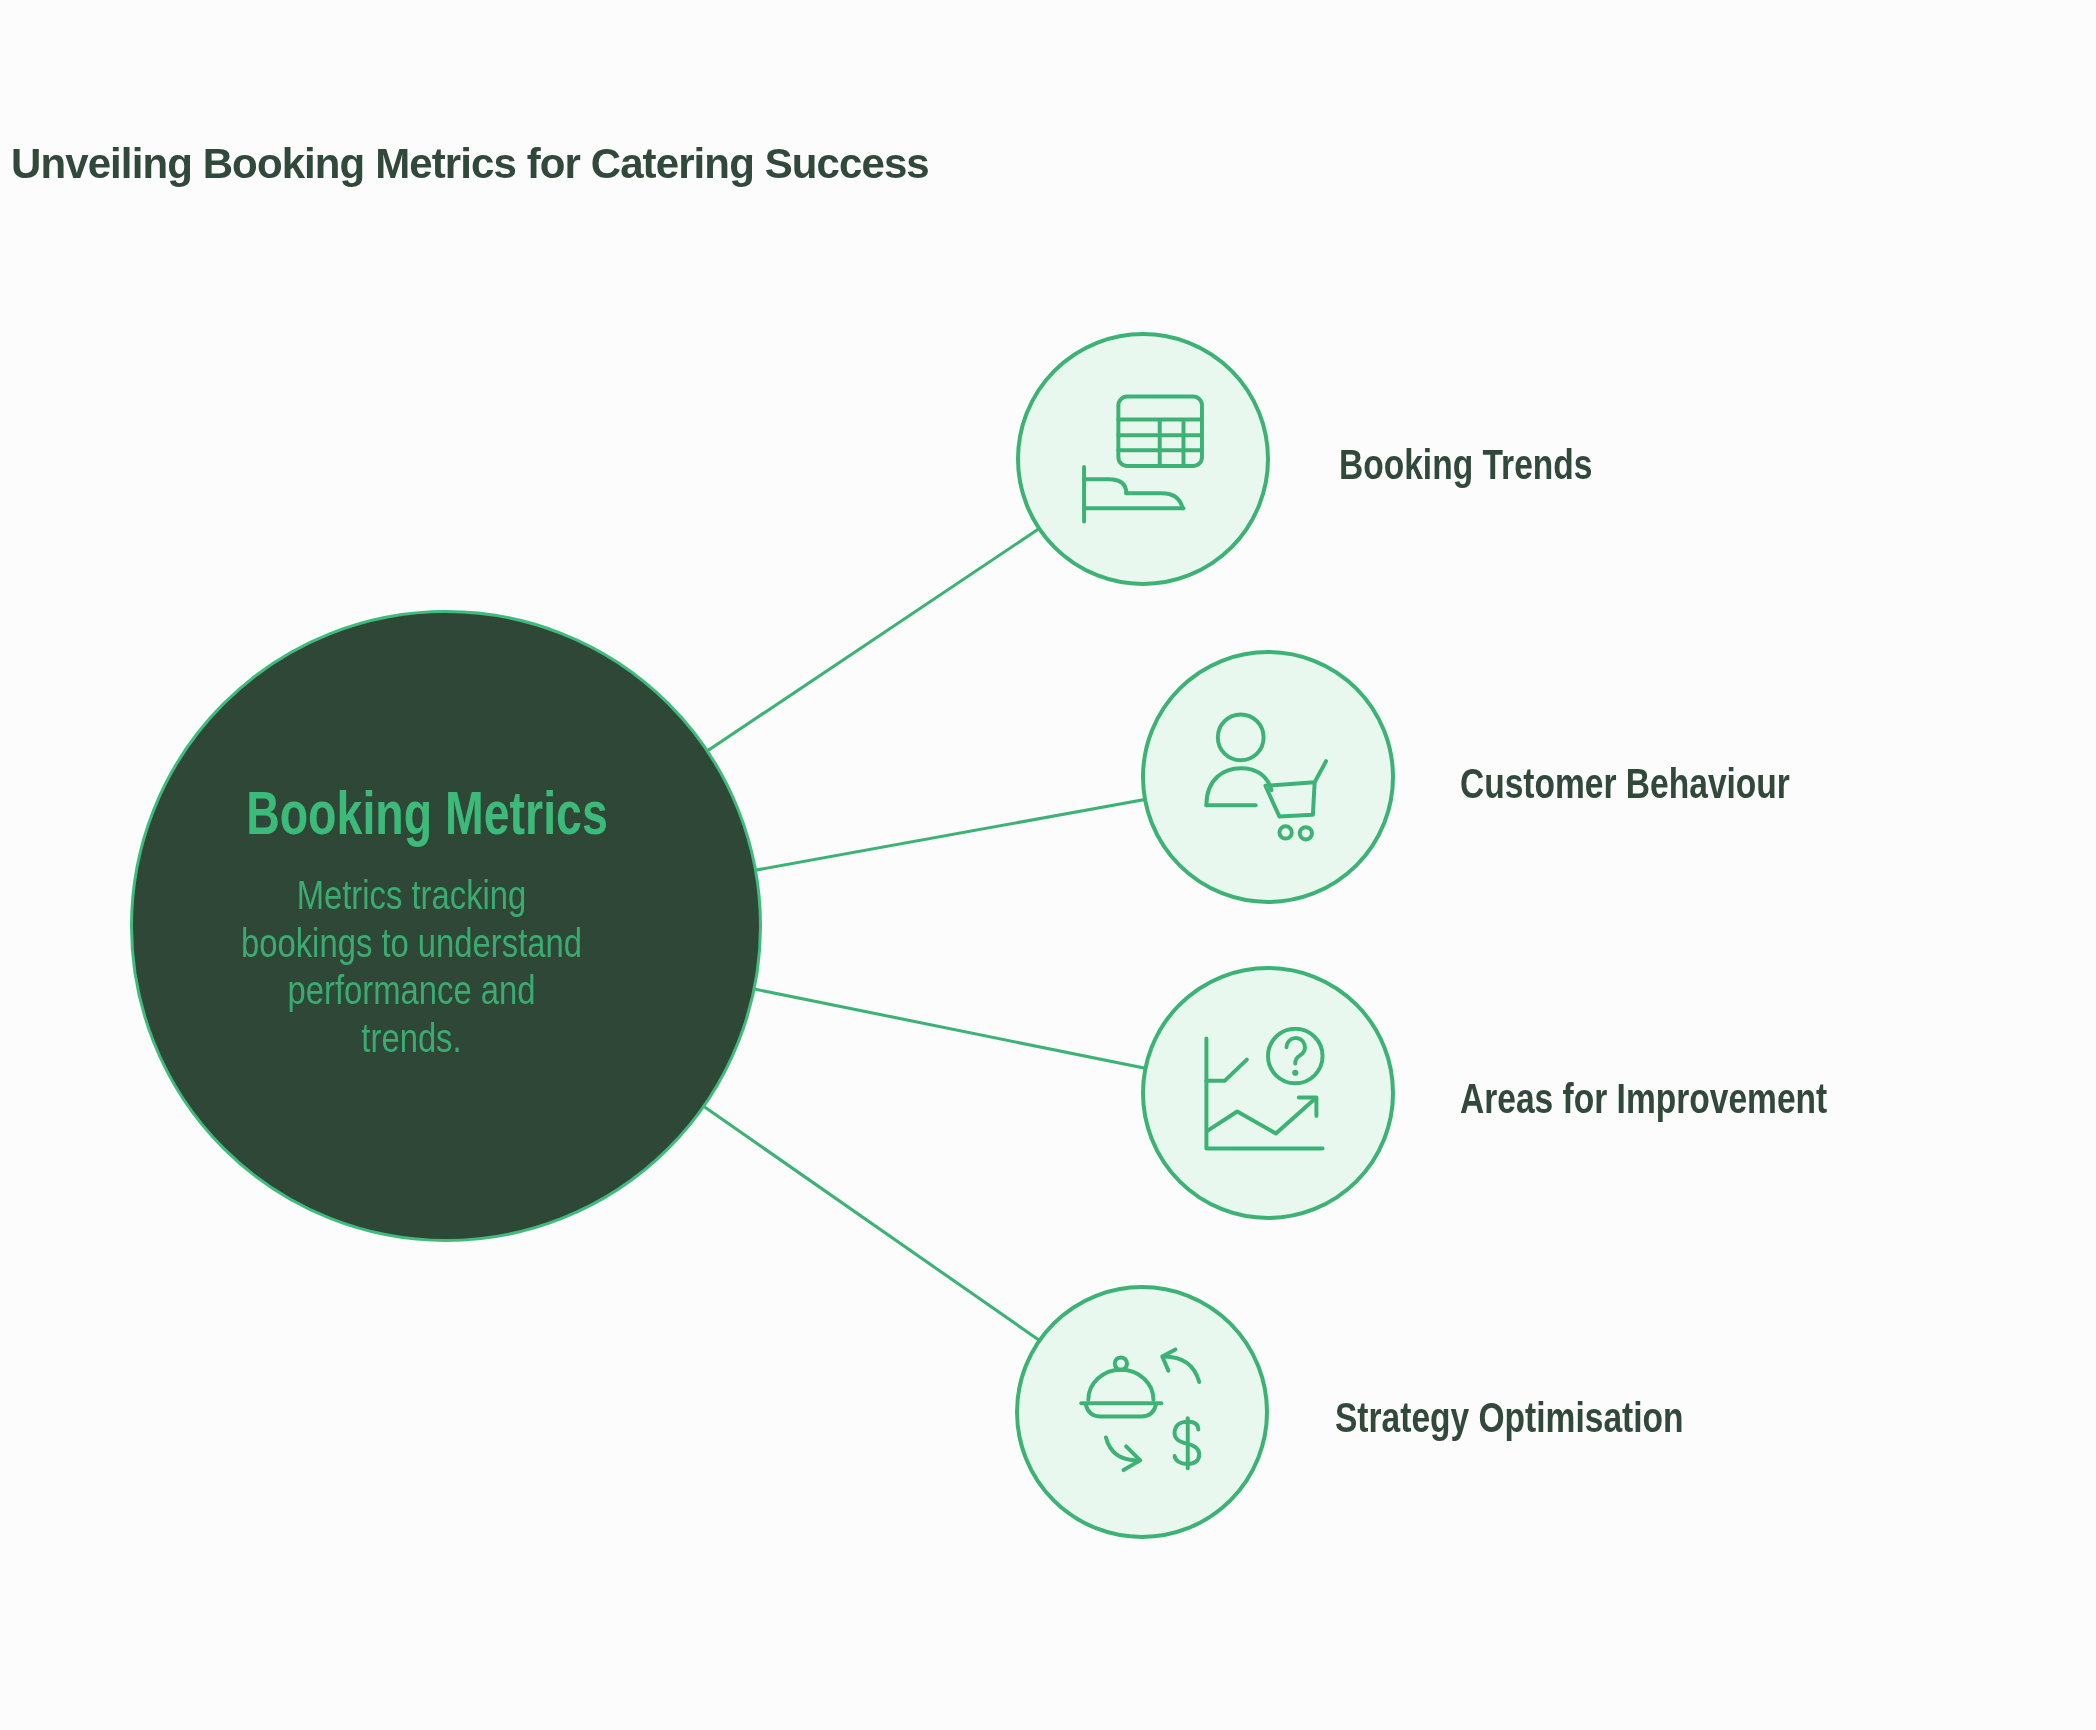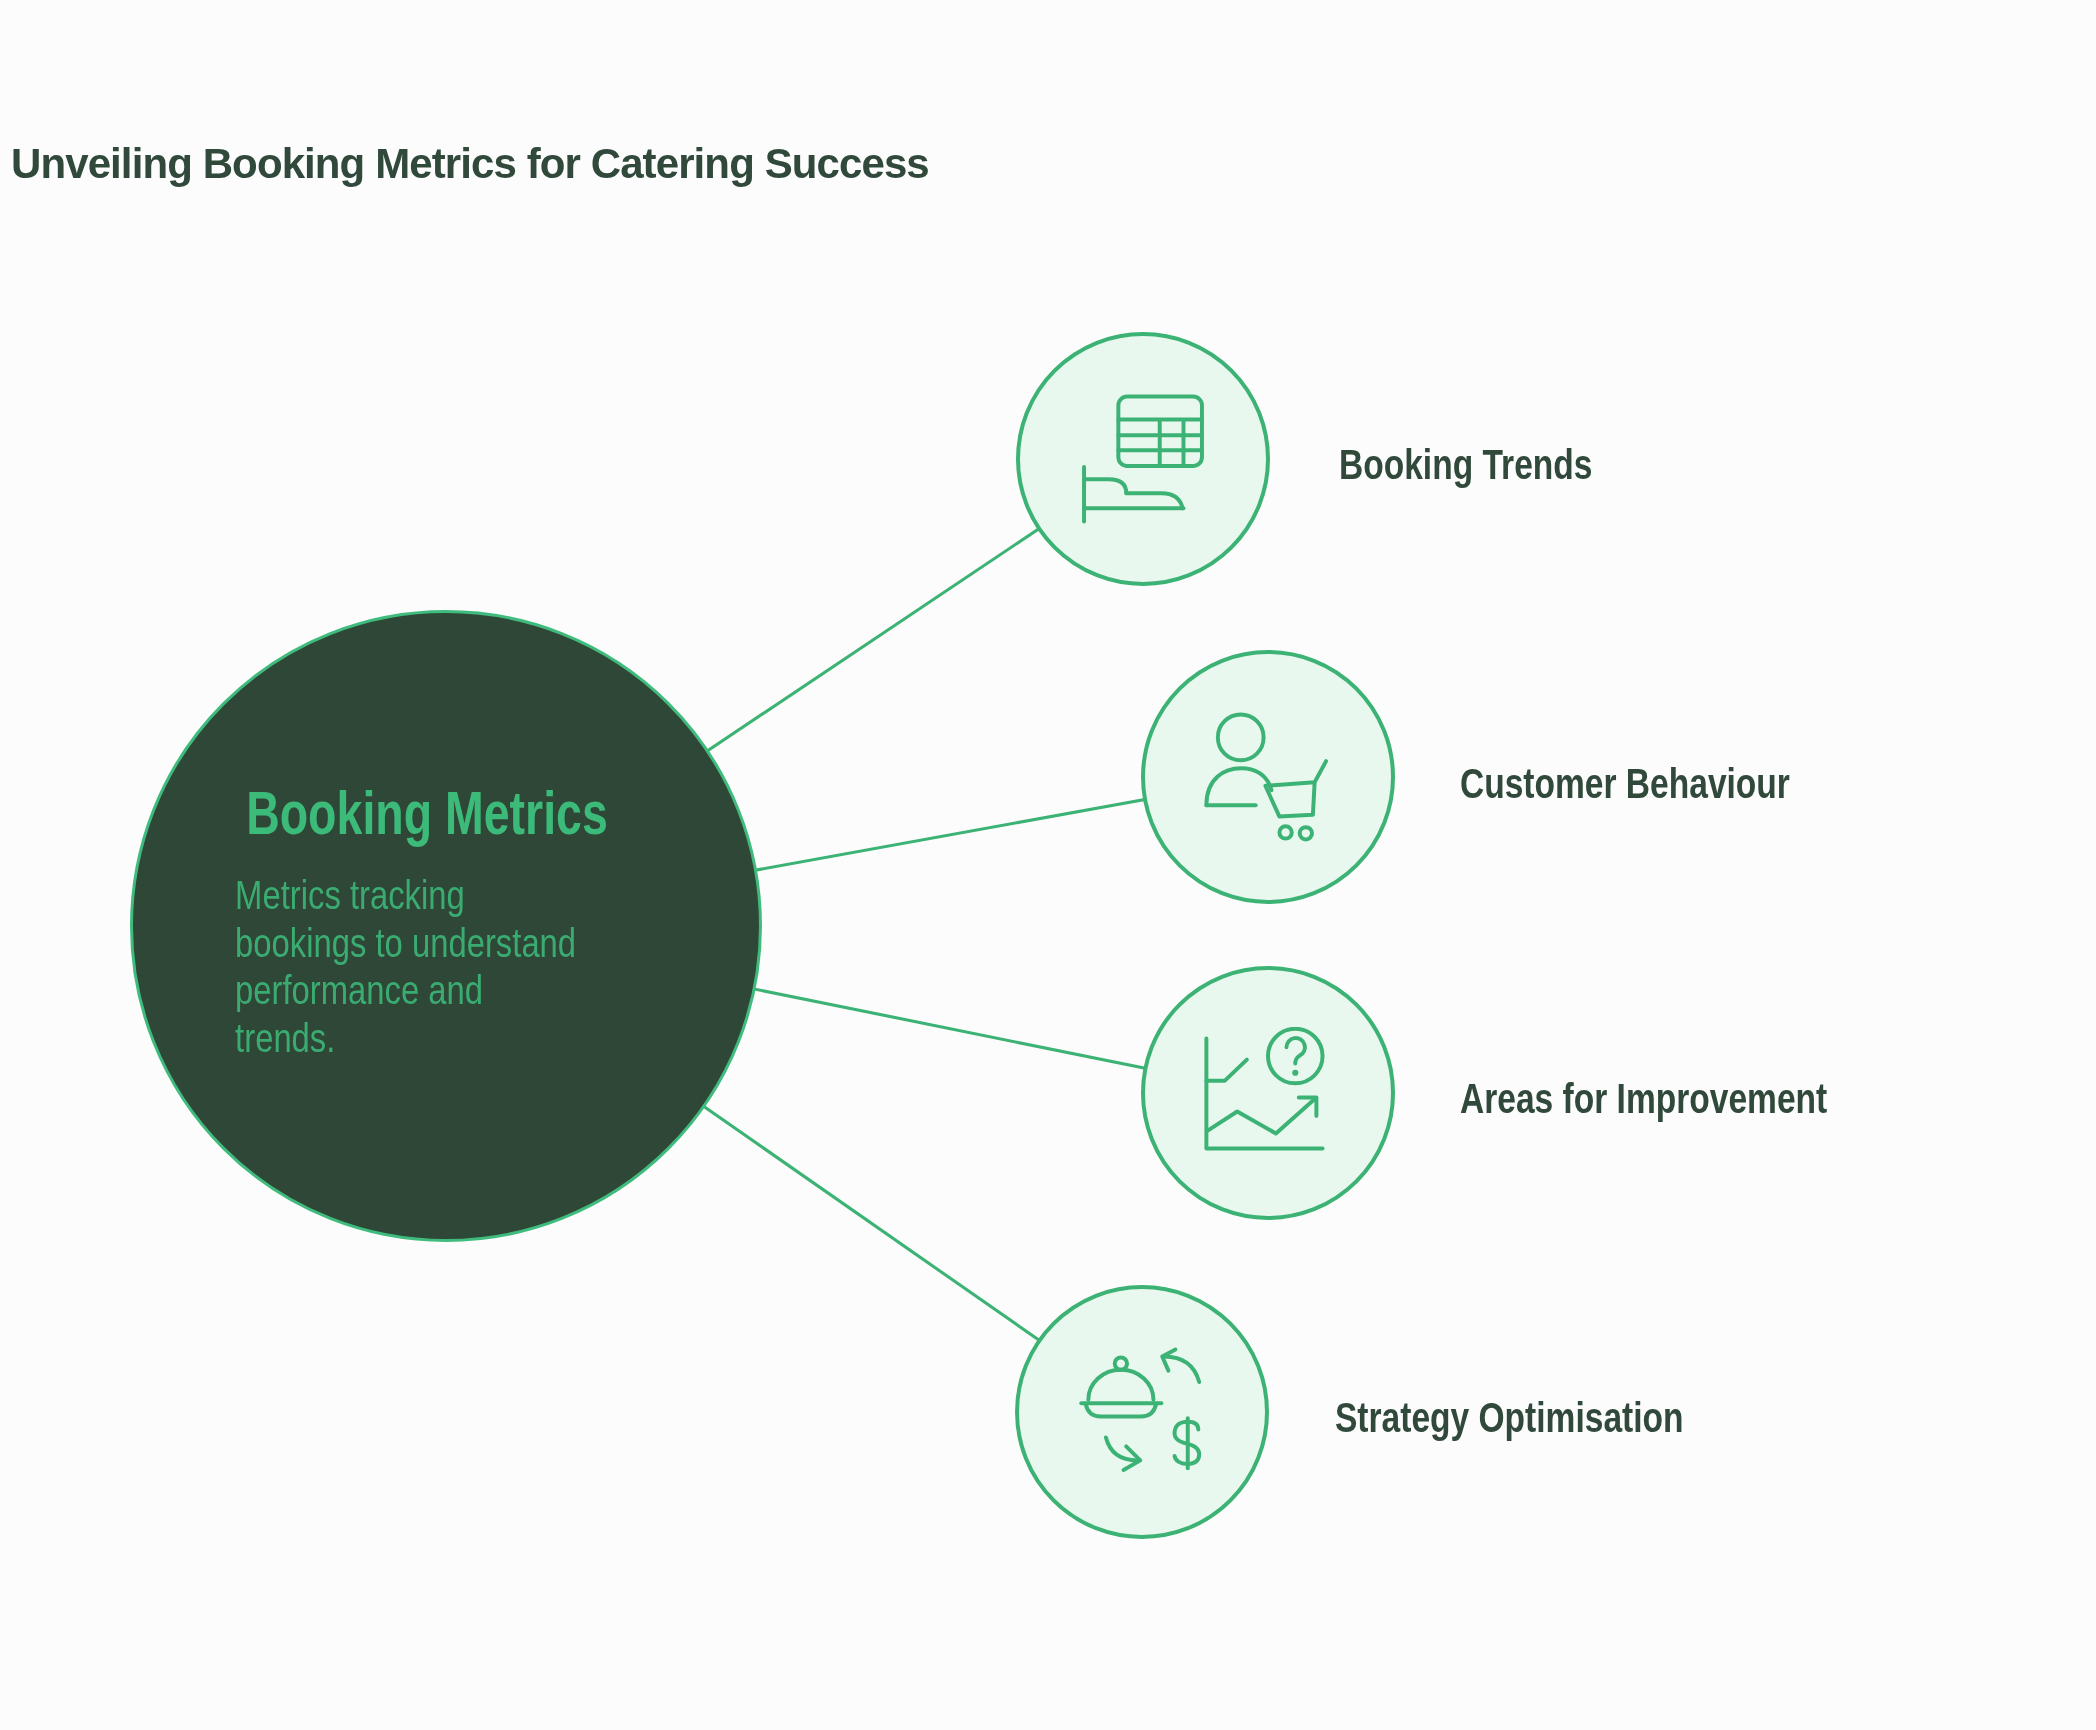--- a/index.html
+++ b/index.html
@@ -44,20 +44,21 @@
     box-sizing: border-box;
     border-radius: 50%;
     background: var(--center_fill, #2f4736);
     border: 3.5px solid var(--center_border, #3fbc7d);
   }
   .center-text {
     position: absolute;
     left: 191px;
     top: 780px;
     width: 441px;
+    text-align: center;
   }
   .center-heading {
     font-size: 62px;
     font-weight: bold;
     line-height: 1.06;
     color: var(--center_heading, #3cba79);
     transform: scaleX(0.75);
     transform-origin: center;
     white-space: nowrap;
   }

